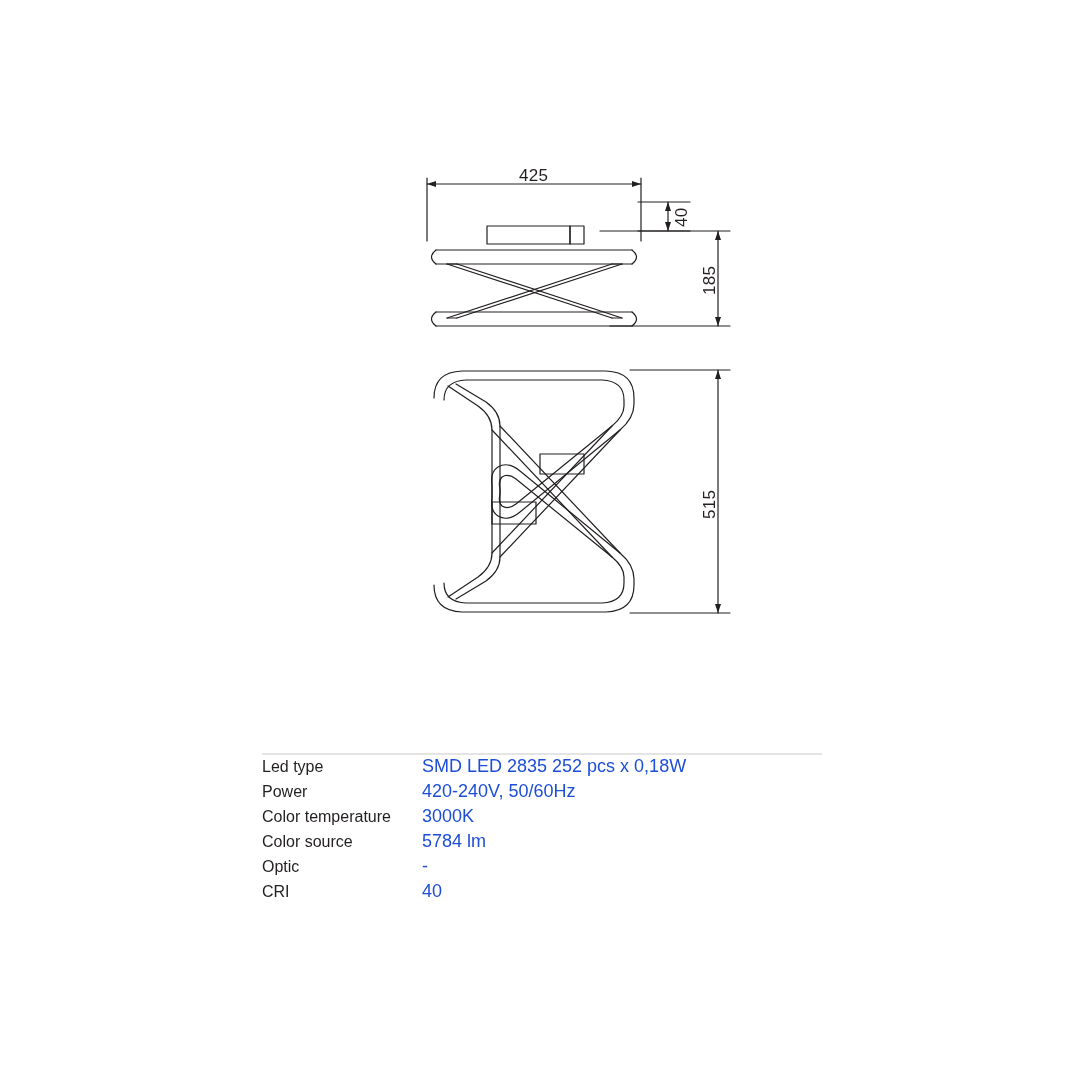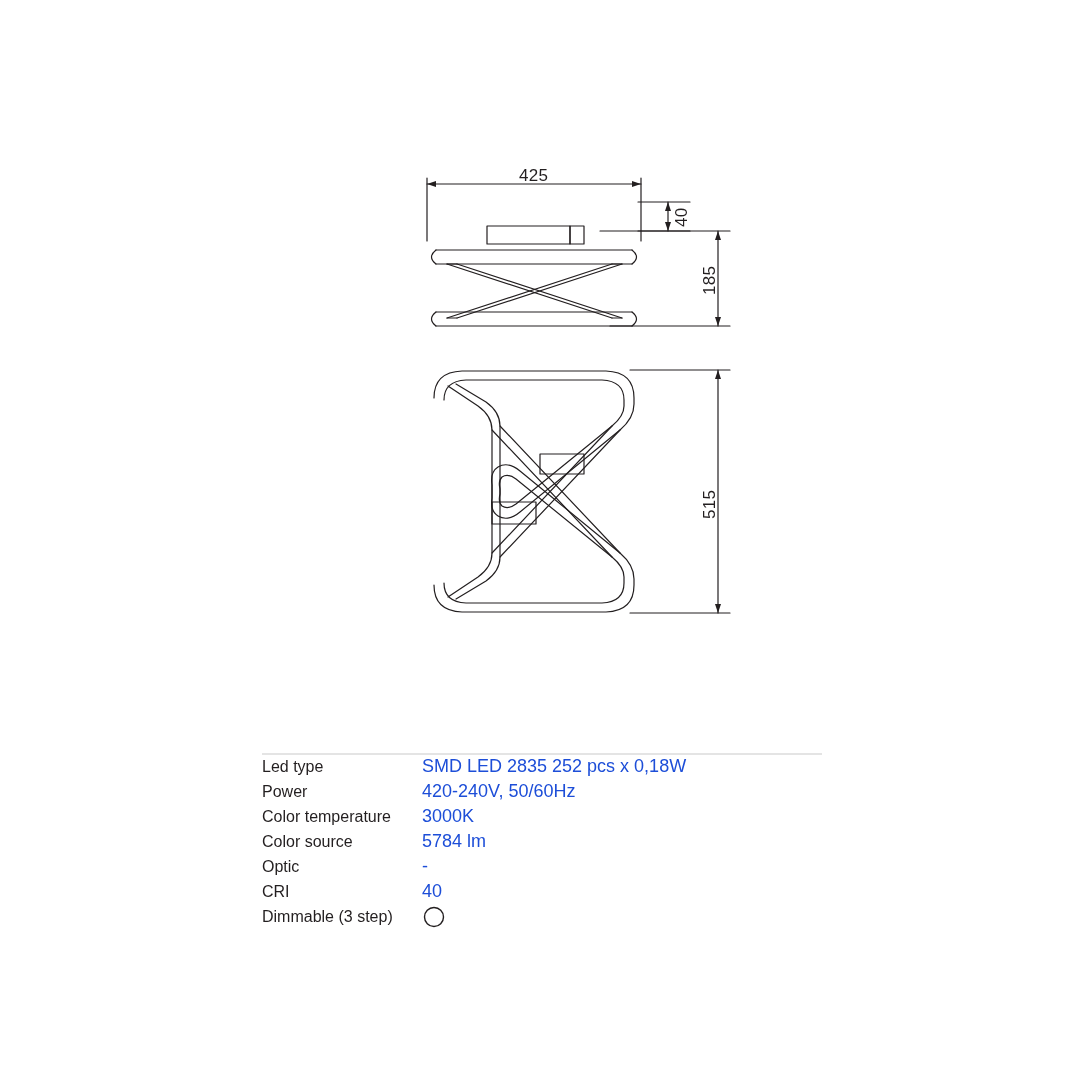--- a/index.html
+++ b/index.html
@@ -255,31 +255,20 @@
     <div class="spec-row">
       <div class="spec-key">Optic</div>
       <div class="spec-val">-</div>
     </div>
 
     <div class="spec-row">
       <div class="spec-key">CRI</div>
       <div class="spec-val">40</div>
     </div>
 
-    <div class="spec-row">
-      <div class="spec-key">Dimmable (3 step)</div>
-      <div class="spec-val">
-        <span class="dim-icon">
-          <svg viewBox="0 0 24 24" width="24" height="24">
-            <circle cx="12" cy="12" r="9.5" fill="none" stroke="#231f20" stroke-width="1.4"></circle>
-            <path d="M12 2.5 A9.5 9.5 0 0 1 12 21.5 A6 6 0 0 0 12 2.5 Z" fill="#231f20" stroke="none"></path>
-          </svg>
-        </span>
-      </div>
-    </div>
 
   </div>
 
   <div class="footer-marks">
     <span>
       <svg viewBox="0 0 46 26" width="42" height="24">
         <path d="M16.5 4.5 A9.5 9.5 0 1 0 16.5 21.5" fill="none" stroke="#231f20" stroke-width="2.6"></path>
         <path d="M38.5 4.5 A9.5 9.5 0 1 0 38.5 21.5" fill="none" stroke="#231f20" stroke-width="2.6"></path>
         <path d="M29.5 13 L39.5 13" fill="none" stroke="#231f20" stroke-width="2.6"></path>
       </svg>

